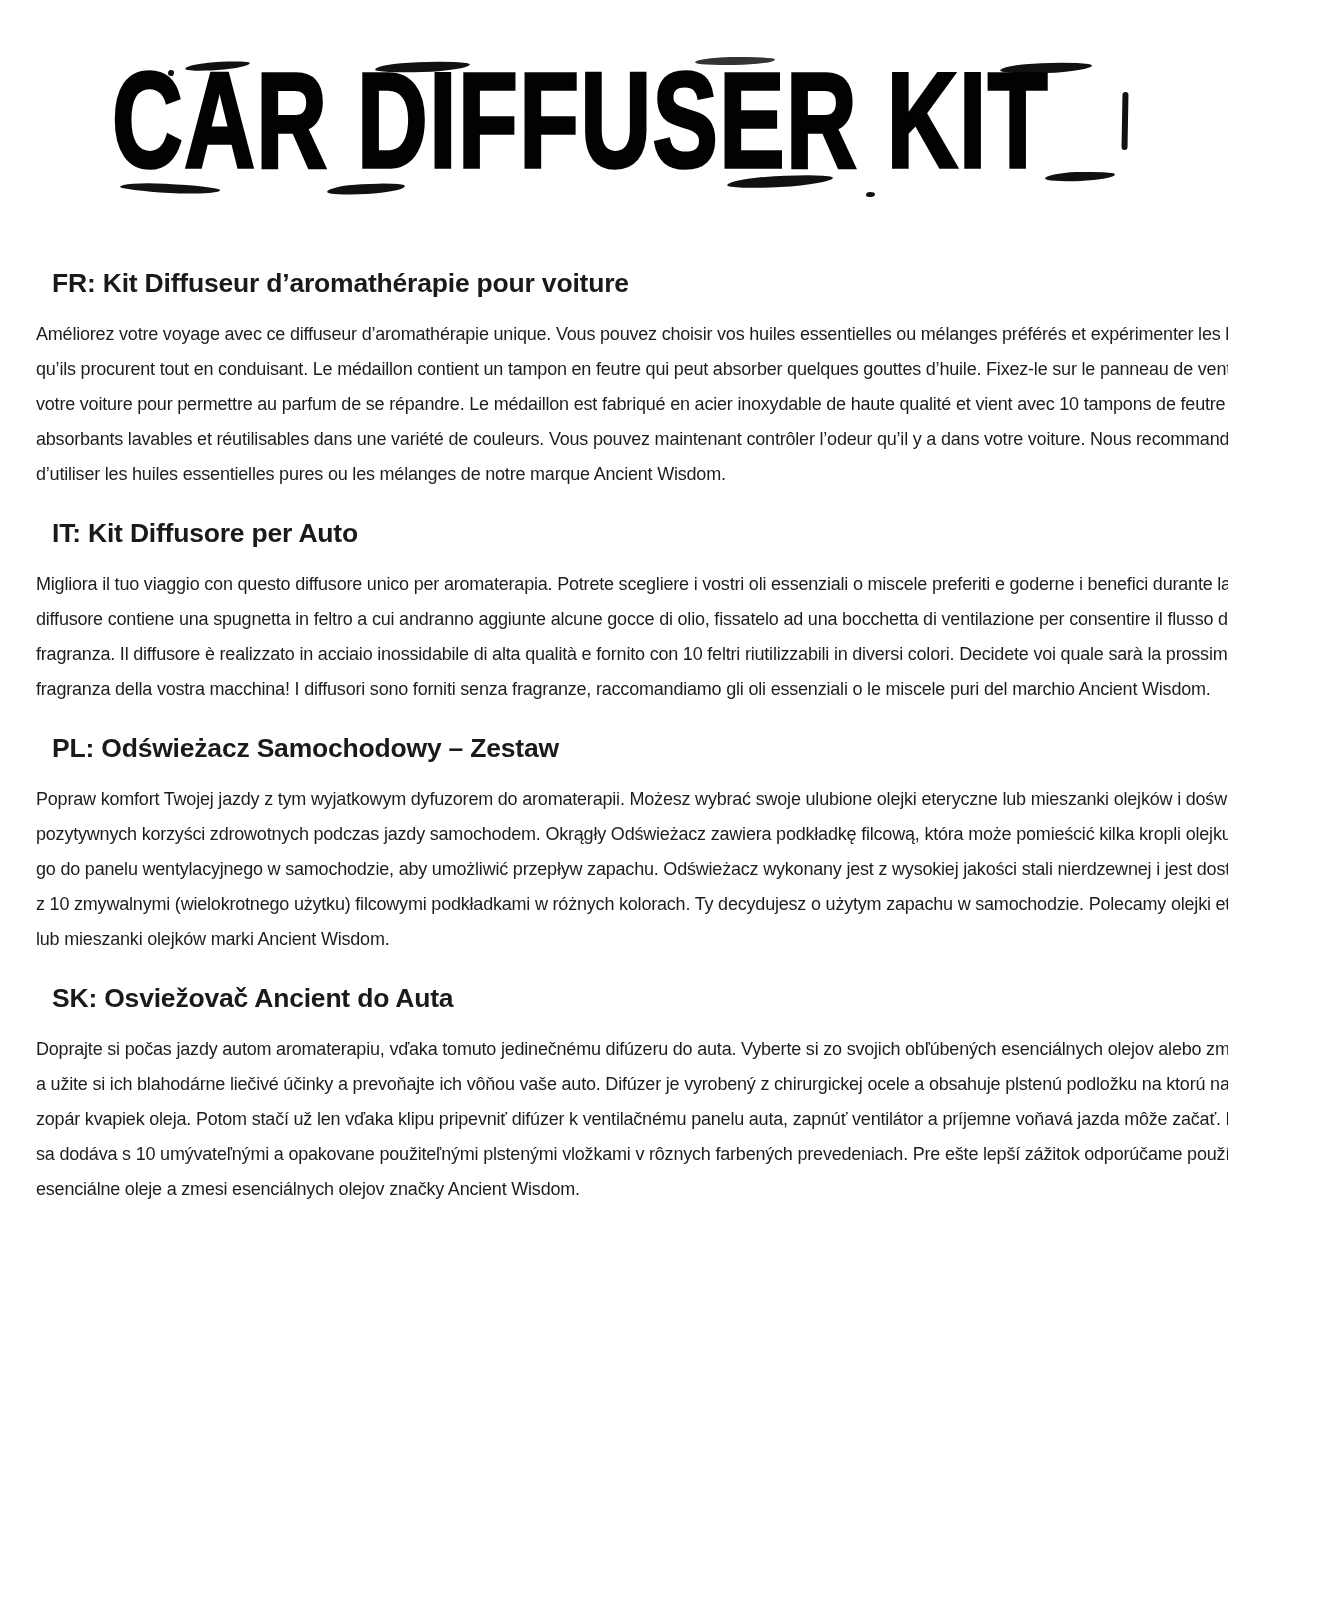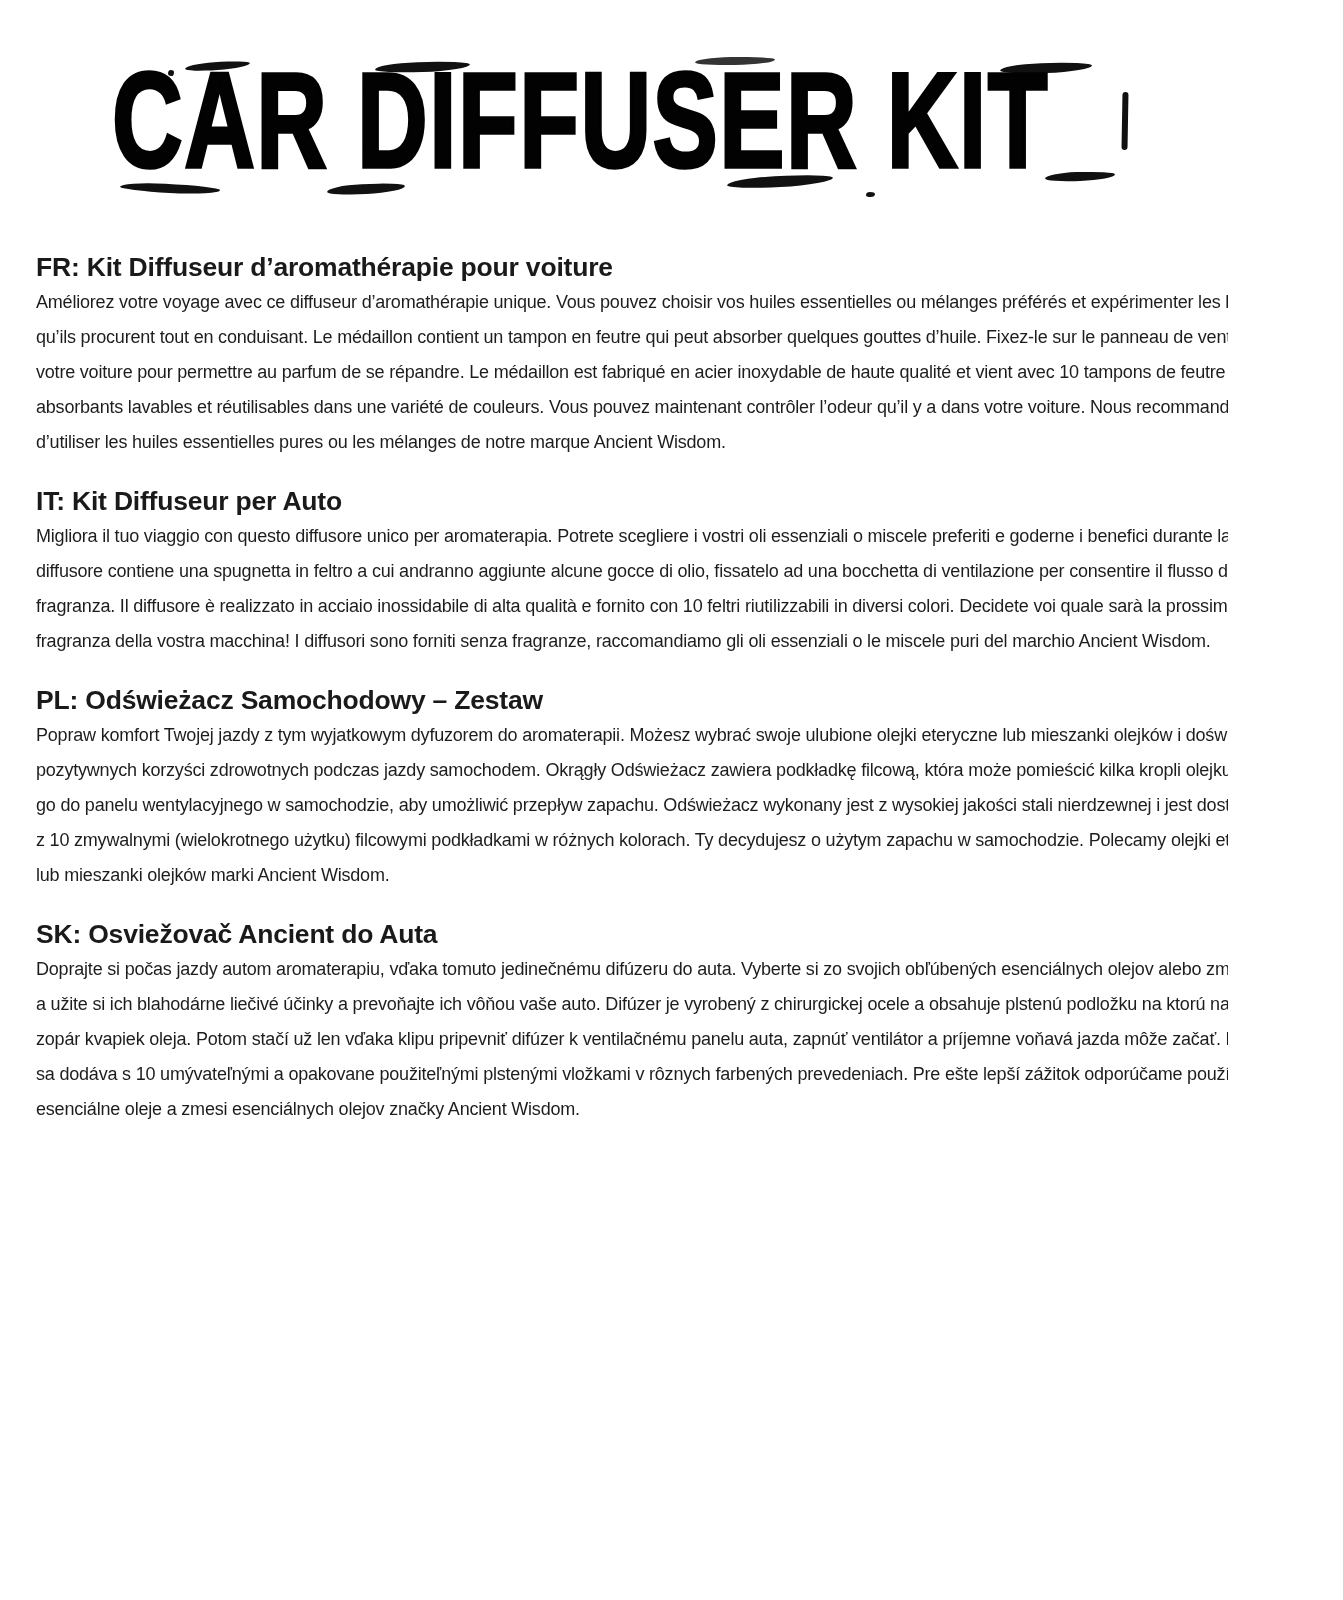--- a/index.html
+++ b/index.html
@@ -60,21 +60,21 @@
 
   
   .content {
     padding: 18px 36px 0 36px;
     width: 1268px;
   }
   .lang-section {
     margin: 0 0 24px 0;
   }
   .lang-section h2 {
-    margin: 0;
+    margin: 16px;
     font-size: 26.5px;
     line-height: 35px;
     font-weight: bold;
     color: #1a1a1a;
     letter-spacing: -0.2px;
   }
   .lang-section p {
     margin: 0;
     font-size: 18px;
     line-height: 35px;
@@ -104,21 +104,21 @@
   </header>
 
   <main class="content">
 
     <section class="lang-section">
       <h2>FR: Kit Diffuseur d’aromathérapie pour voiture</h2>
       <p>Améliorez votre voyage avec ce diffuseur d’aromathérapie unique. Vous pouvez choisir vos huiles essentielles ou mélanges préférés et expérimenter les bienfaits qu’ils procurent tout en conduisant. Le médaillon contient un tampon en feutre qui peut absorber quelques gouttes d’huile. Fixez-le sur le panneau de ventilation de votre voiture pour permettre au parfum de se répandre. Le médaillon est fabriqué en acier inoxydable de haute qualité et vient avec 10 tampons de feutre absorbants lavables et réutilisables dans une variété de couleurs. Vous pouvez maintenant contrôler l’odeur qu’il y a dans votre voiture. Nous recommandons d’utiliser les huiles essentielles pures ou les mélanges de notre marque Ancient Wisdom.</p>
     </section>
 
     <section class="lang-section">
-      <h2>IT: Kit Diffuseur per Auto</h2>
+      <h2>IT: Kit Diffusore per Auto</h2>
       <p>Migliora il tuo viaggio con questo diffusore unico per aromaterapia. Potrete scegliere i vostri oli essenziali o miscele preferiti e goderne i benefici durante la guida. Il diffusore contiene una spugnetta in feltro a cui andranno aggiunte alcune gocce di olio, fissatelo ad una bocchetta di ventilazione per consentire il flusso della fragranza. Il diffusore è realizzato in acciaio inossidabile di alta qualità e fornito con 10 feltri riutilizzabili in diversi colori. Decidete voi quale sarà la prossima fragranza della vostra macchina! I diffusori sono forniti senza fragranze, raccomandiamo gli oli essenziali o le miscele puri del marchio Ancient Wisdom.</p>
     </section>
 
     <section class="lang-section">
       <h2>PL: Odświeżacz Samochodowy – Zestaw</h2>
       <p>Popraw komfort Twojej jazdy z tym wyjatkowym dyfuzorem do aromaterapii.  Możesz wybrać swoje ulubione olejki eteryczne lub mieszanki olejków i doświadczyć pozytywnych korzyści zdrowotnych podczas jazdy samochodem. Okrągły Odświeżacz zawiera podkładkę filcową, która może pomieścić kilka kropli olejku. Przypnij go do panelu wentylacyjnego w samochodzie, aby umożliwić przepływ zapachu. Odświeżacz wykonany jest z wysokiej jakości stali nierdzewnej i jest dostarczany z 10 zmywalnymi (wielokrotnego użytku) filcowymi podkładkami w różnych kolorach. Ty decydujesz o użytym zapachu w samochodzie. Polecamy olejki eteryczne lub mieszanki olejków marki Ancient Wisdom.</p>
     </section>
 
     <section class="lang-section">
       <h2>SK: Osviežovač Ancient do Auta</h2>

